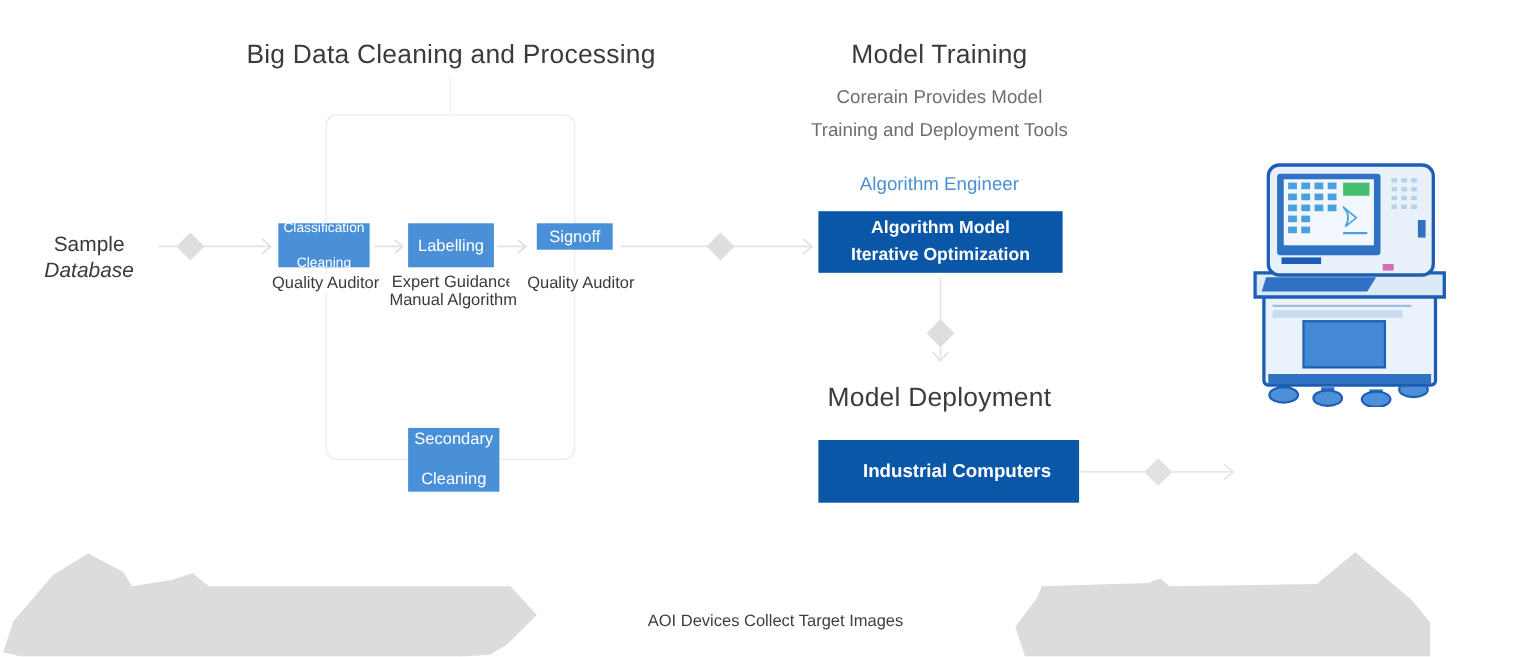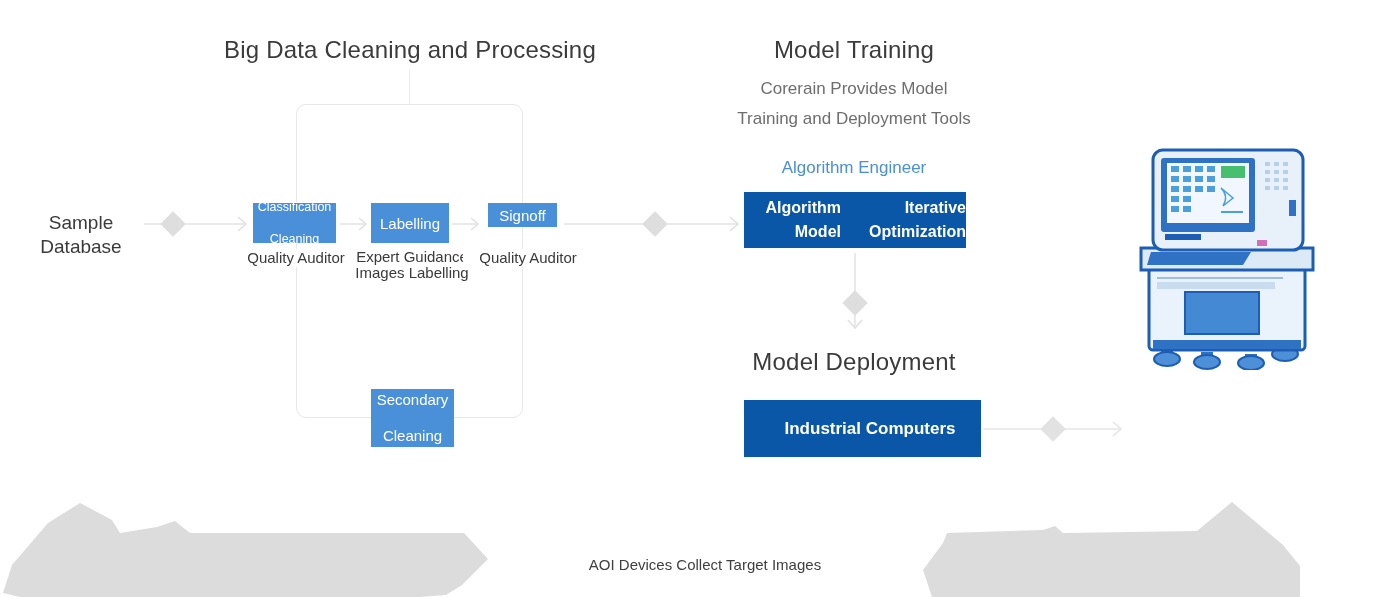--- a/index.html
+++ b/index.html
@@ -23,42 +23,42 @@
   .step-box .ln{display:block;}
   .box-sm{font-size:12.5px;line-height:16px;}
   .box-md{font-size:15px;line-height:19px;}
   .box-2ln{font-size:15px;line-height:20px;}
   .sub-label{
     font-size:15px;line-height:16px;color:#3a3a3a;text-align:center;background:#fff;z-index:2;padding:1px 0;
   }
   .subtitle{font-size:17px;line-height:30px;color:var(--muted-text);text-align:center;}
   .role-label{font-size:17px;color:var(--accent-blue);text-align:center;}
   .big-box{
-    background:var(--box-dark);color:#fff;display:flex;flex-direction:row;align-items:center;
+    background:var(--box-dark);color:#fff;display:flex;flex-direction:column;align-items:center;
     justify-content:center;text-align:right;font-weight:bold;z-index:3;
   }
   .big-box-2{font-size:16px;line-height:24px;}
   .big-box-1{font-size:17px;}
   .caption{font-size:15px;color:#3f3f3f;text-align:center;}
   svg{display:block;}
 </style>
 </head>
 <body>
 
 <div class="canvas">
 
   <div class="abs section-title" style="left:160px;top:36px;width:500px;">Big Data Cleaning and Processing</div>
 
   <div class="abs vline" style="left:409px;top:70px;height:34px;"></div>
 
   <div class="abs frame" style="left:296px;top:104px;width:225px;height:312px;"></div>
 
   <div class="abs src-label" style="left:19px;top:211px;width:124px;">
     <span class="ln" style="display:block;">Sample</span>
-    <span class="ln" style="display:block;">Database</span>
+    <span class="ln" style="display:block;font-style:italic;">Database</span>
   </div>
 
   <svg class="abs" style="left:143px;top:211px;" width="106" height="26" viewBox="0 0 106 26">
     <line x1="1" y1="13" x2="103" y2="13" stroke="#e3e3e3" stroke-width="1.5"></line>
     <rect x="21" y="4" width="18" height="18" transform="rotate(45 30 13)" fill="var(--arrow-gray)"></rect>
     <path d="M95 6 L103 13 L95 20" fill="none" stroke="#e0e0e0" stroke-width="1.5"></path>
   </svg>
 
   <div class="abs step-box box-sm" style="left:253px;top:203px;width:83px;height:40px;">
     <span class="ln">Classification</span>
@@ -80,21 +80,21 @@
   </svg>
 
   <div class="abs step-box box-md" style="left:488px;top:203px;width:69px;height:24px;">
     <span class="ln">Signoff</span>
   </div>
 
   <div class="abs sub-label" style="left:231px;top:249px;width:130px;">Quality Auditor</div>
 
   <div class="abs sub-label" style="left:347px;top:248px;width:130px;">
     <span style="display:block;">Expert Guidance</span>
-    <span style="display:block;">Images Labelling</span>
+    <span style="display:block;">Manual Algorithm</span>
   </div>
 
   <div class="abs sub-label" style="left:463px;top:249px;width:130px;">Quality Auditor</div>
 
   <div class="abs step-box box-2ln" style="left:371px;top:389px;width:83px;height:58px;">
     <span class="ln">Secondary</span>
     <span class="ln">Cleaning</span>
   </div>
 
   <svg class="abs" style="left:562px;top:211px;" width="182" height="26" viewBox="0 0 182 26">

